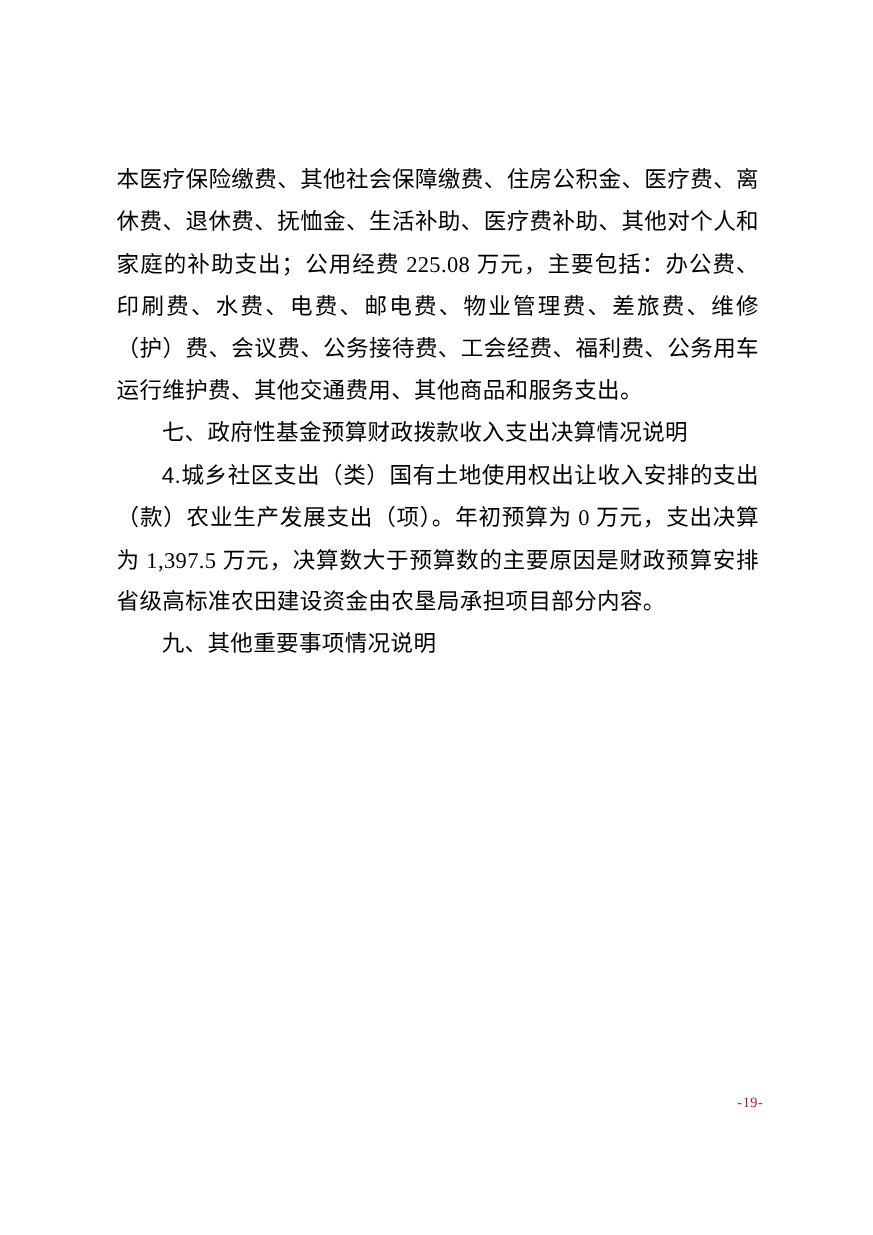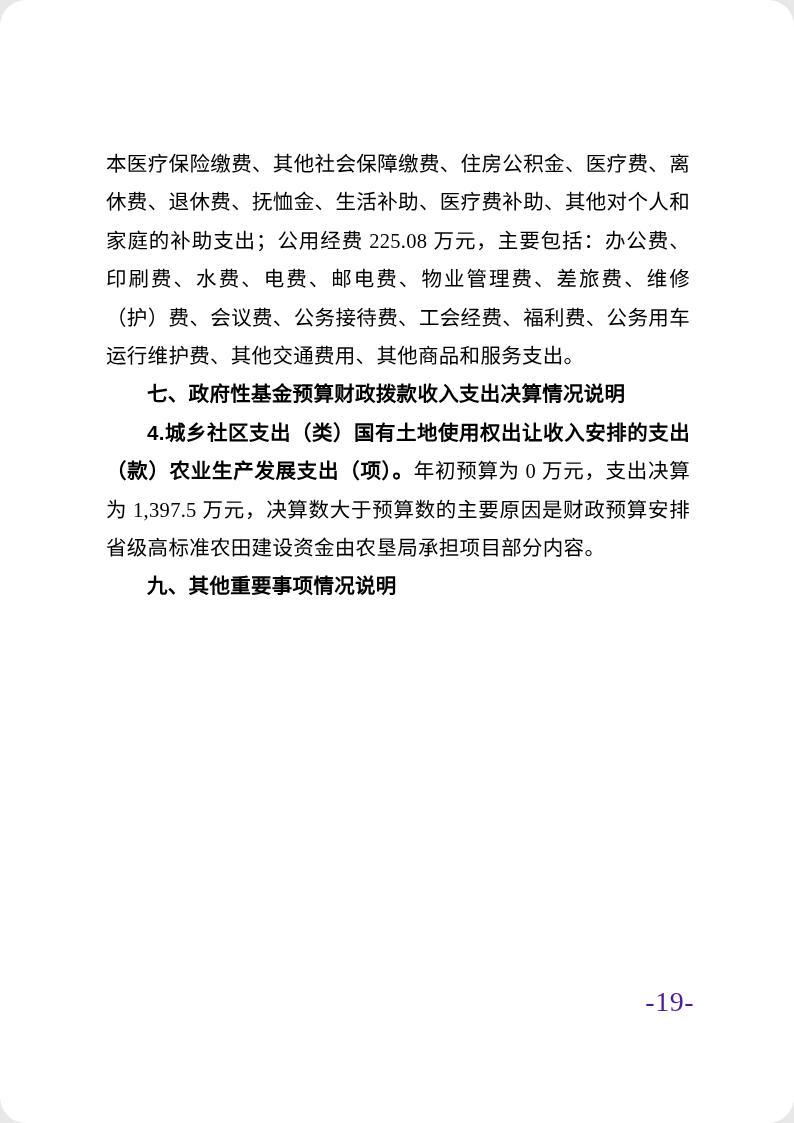--- a/index.html
+++ b/index.html
@@ -10,21 +10,20 @@
   }
   .page {
     position: relative;
     width: 794px;
     height: 1123px;
     margin: 0 auto;
     background: #ffffff;
     color: #000000;
     overflow: hidden;
     font-family: "Liberation Serif", "DejaVu Serif", serif;
-    border-radius: 26px;
   }
   .content {
     position: absolute;
     left: 106px;
     top: 145px;
     width: 584px;
   }
   p.doc-par {
     margin: 0;
     padding: 0;
@@ -33,32 +32,32 @@
     text-align: justify;
     text-justify: inter-ideograph;
     letter-spacing: 0.3px;
     word-break: break-all;
   }
   p.doc-par.indent {
     text-indent: 2em;
   }
   p.doc-par.heading,
   .seg-bold {
-    font-weight: 700;
+    font-weight: 400;
     font-family: "Liberation Sans", "DejaVu Sans", sans-serif;
   }
   .page-number {
     position: absolute;
     top: 990px;
     right: 100px;
-    font-size: 28px;
+    font-size: 13px;
     line-height: 24px;
     letter-spacing: 0.5px;
     font-family: "Liberation Serif", "DejaVu Serif", serif;
-    color: #4c1d95;
+    color: #b91c1c;
   }
 </style>
 </head>
 <body>
 
 <div class="page">
   <main class="content">
       <p class="doc-par body"><span>本医疗保险缴费、其他社会保障缴费、住房公积金、医疗费、离休费、退休费、抚恤金、生活补助、医疗费补助、其他对个人和家庭的补助支出；公用经费 225.08 万元，主要包括：办公费、印刷费、水费、电费、邮电费、物业管理费、差旅费、维修（护）费、会议费、公务接待费、工会经费、福利费、公务用车运行维护费、其他交通费用、其他商品和服务支出。</span></p>
       <p class="doc-par heading indent"><span class="seg-bold">七、政府性基金预算财政拨款收入支出决算情况说明</span></p>
       <p class="doc-par body indent"><span class="seg-bold">4.城乡社区支出（类）国有土地使用权出让收入安排的支出（款）农业生产发展支出（项）。</span><span>年初预算为 0 万元，支出决算为 1,397.5 万元，决算数大于预算数的主要原因是财政预算安排省级高标准农田建设资金由农垦局承担项目部分内容。</span></p>

